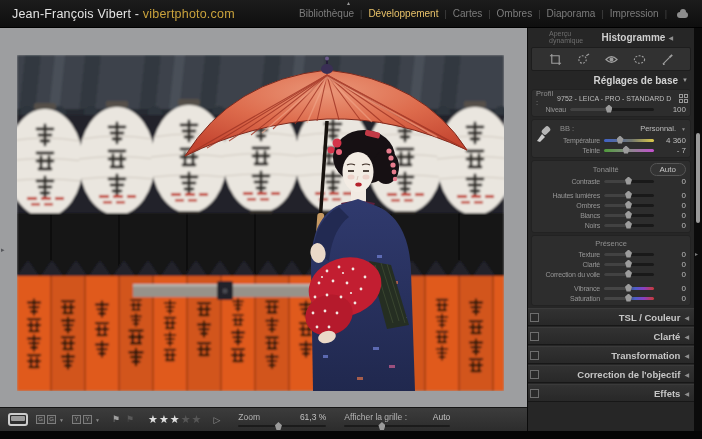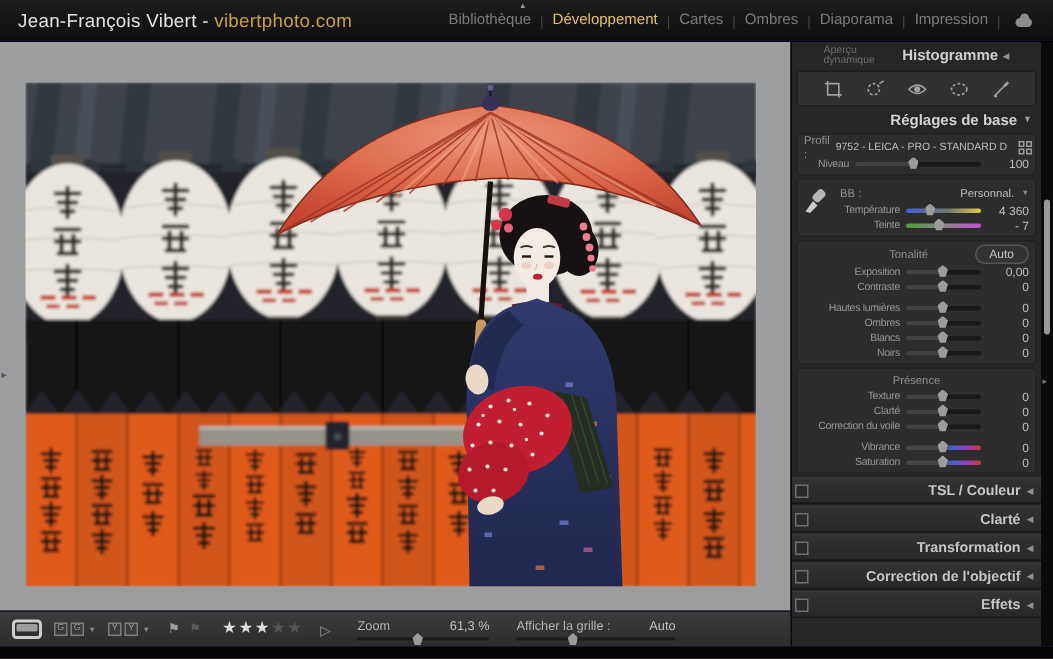--- a/index.html
+++ b/index.html
@@ -605,28 +605,20 @@
         <span class="sval">- 7</span>
       </div>
     </div>
 
     <div class="box">
       <div class="tonehdr">
         <span class="t">Tonalité</span>
         <span class="autobtn">Auto</span>
       </div>
       <div class="srow">
-        <span class="slabel">Exposition</span>
-        <span class="strack">
-            <span class="sfill" style="width:50%"></span>
-            <span class="thumb" style="left:50%"></span>
-          </span>
-        <span class="sval">0,00</span>
-      </div>
-      <div class="srow">
         <span class="slabel">Contraste</span>
         <span class="strack">
             <span class="sfill" style="width:50%"></span>
             <span class="thumb" style="left:50%"></span>
           </span>
         <span class="sval">0</span>
       </div>
       <div class="sgap"></div>
       <div class="srow">
         <span class="slabel">Hautes lumières</span>

